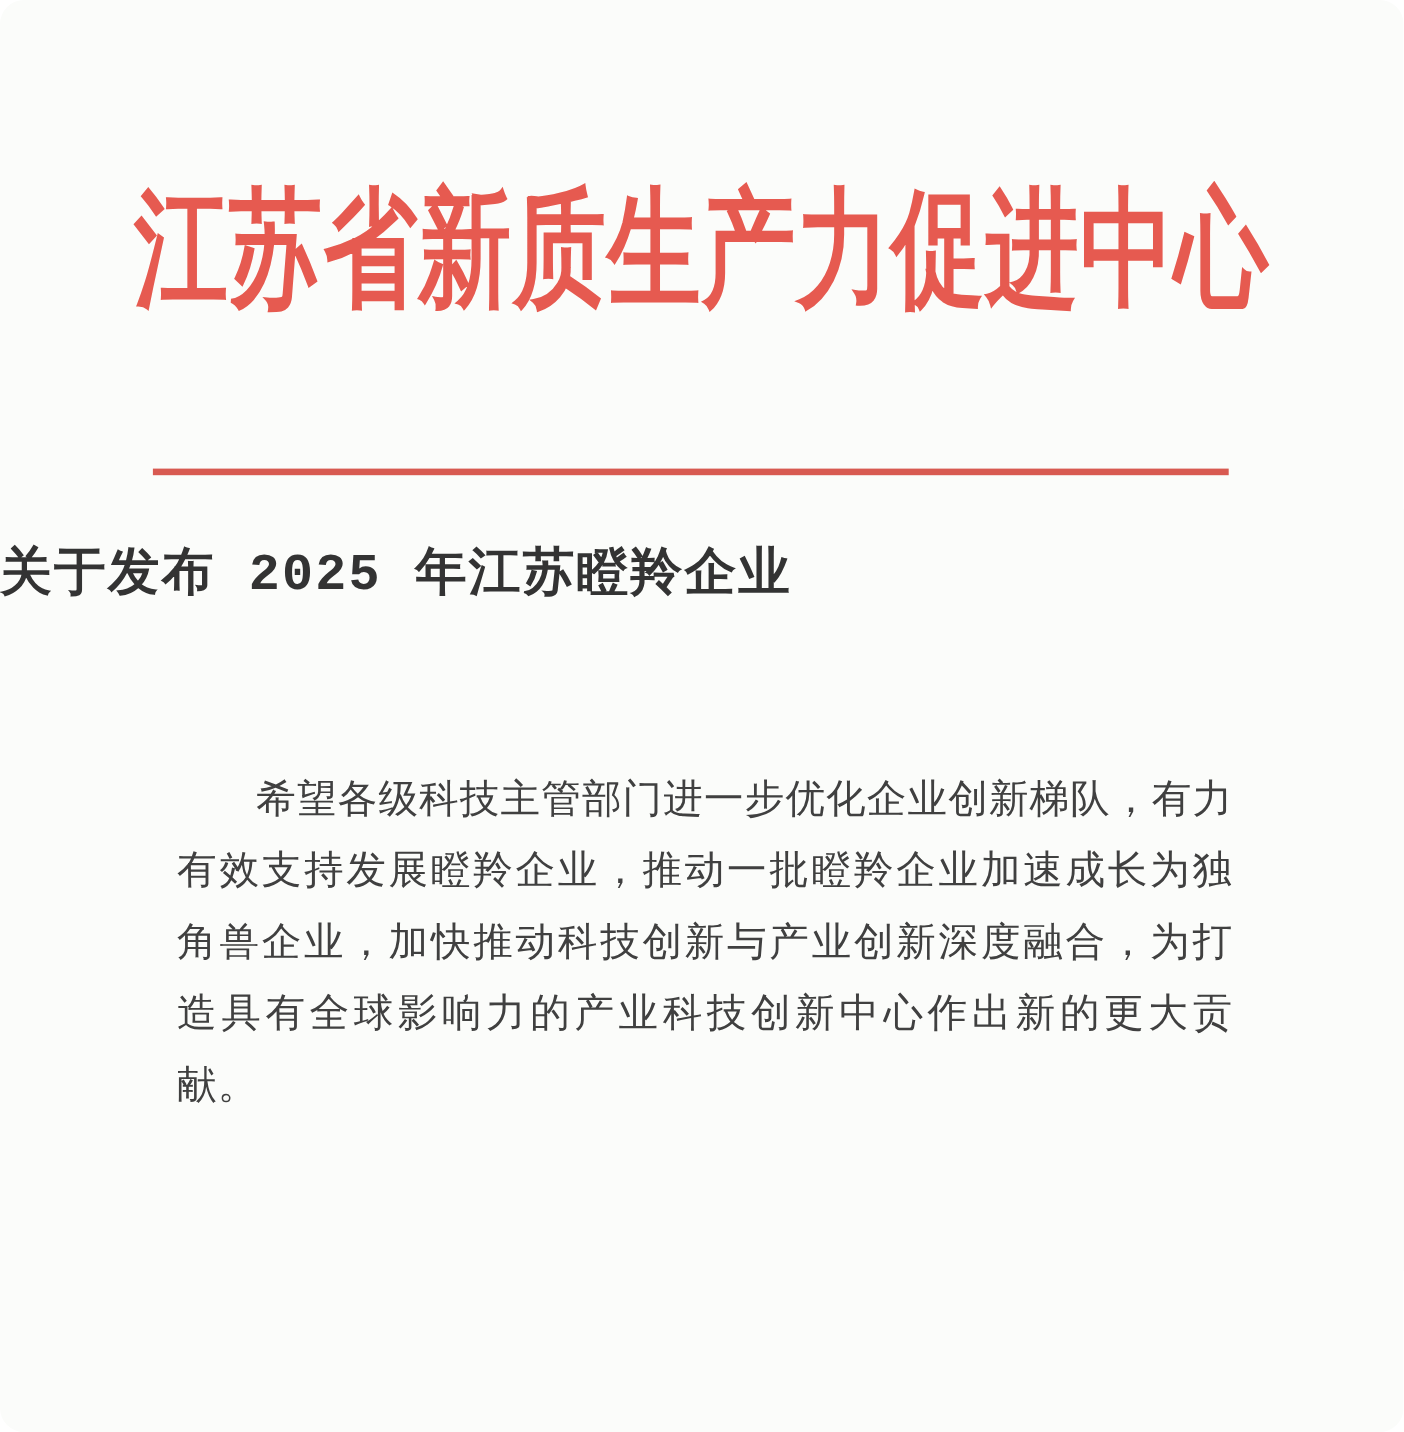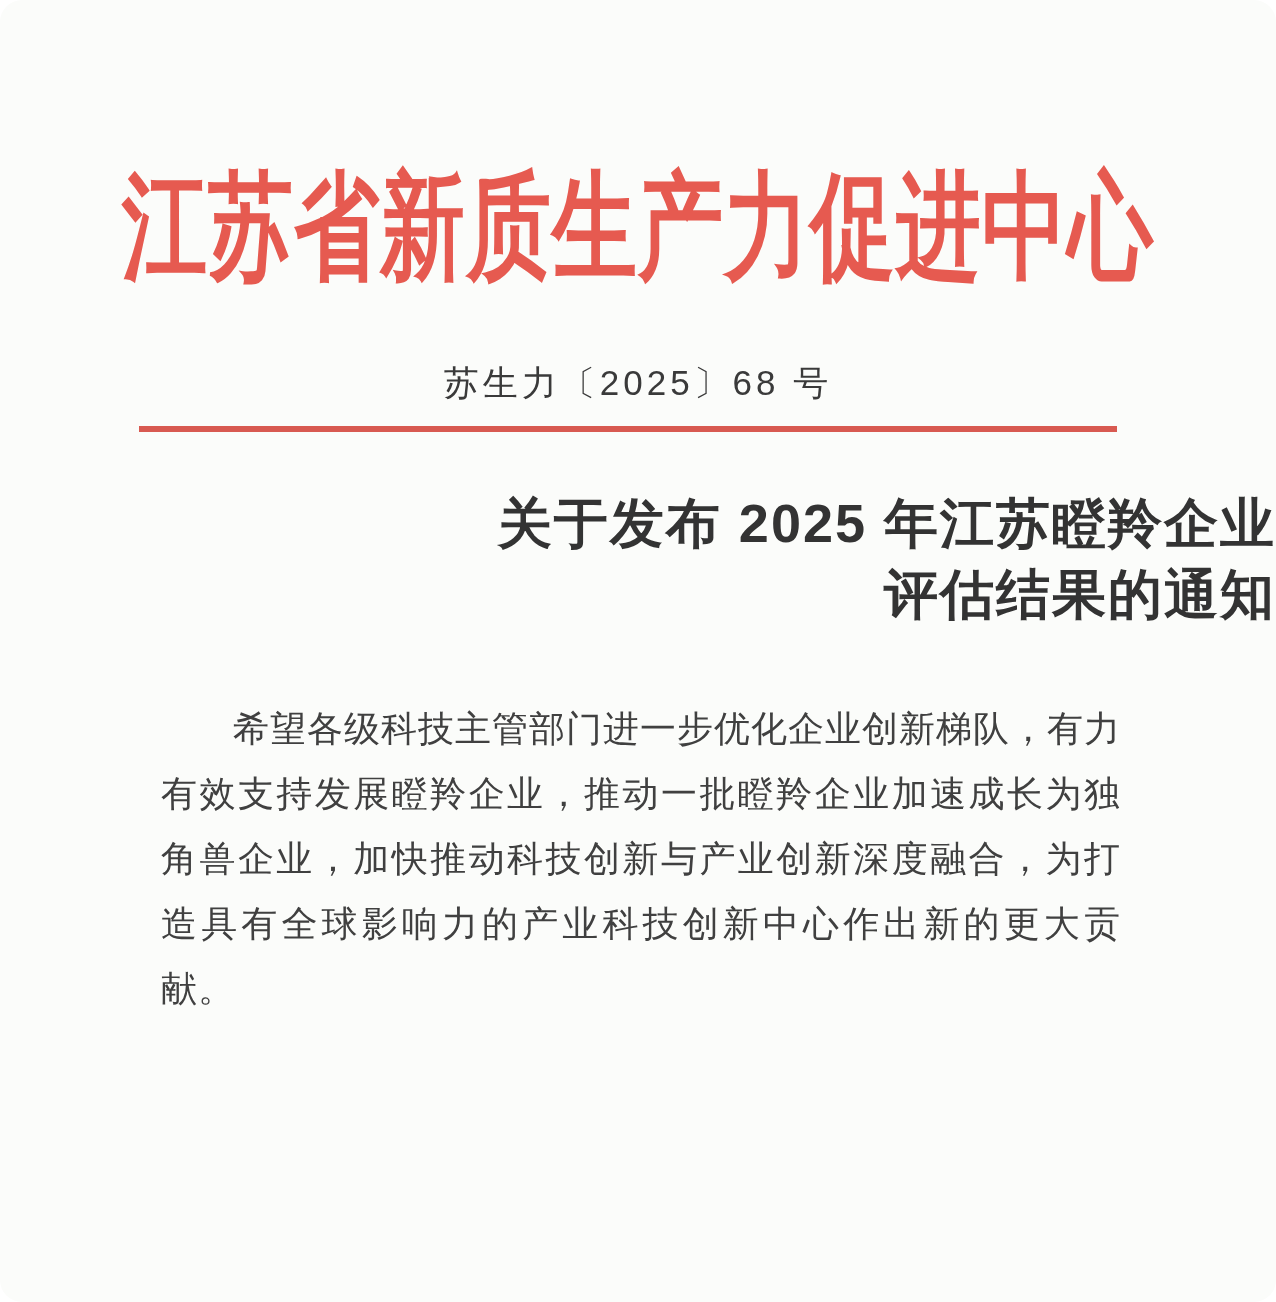--- a/index.html
+++ b/index.html
@@ -5,21 +5,21 @@
   html, body {
     margin: 0;
     padding: 0;
     background: #ffffff;
   }
   .page {
     position: relative;
     width: 1276px;
     height: 1302px;
     background: #fbfcfa;
-    font-family: Liberation Sans, sans-serif;
+    font-family: Liberation Mono, monospace;
     overflow: hidden;
     border-radius: 22px;
   }
   
   .org-name {
     position: absolute;
     top: 148px;
     left: 0;
     width: 100%;
     text-align: center;
@@ -50,22 +50,22 @@
     width: 978px;
     height: 6px;
     background: #d85a51;
   }
   
   .doc-title {
     position: absolute;
     top: 488px;
     left: 0;
     width: 100%;
-    text-align: right;
-    font-size: 54px;
+    text-align: left;
+    font-size: 47px;
     font-weight: bold;
     color: #333333;
     line-height: 71px;
     letter-spacing: 2px;
   }
   
   .body-text {
     position: absolute;
     top: 696px;
     left: 161px;
@@ -84,26 +84,24 @@
     text-indent: 0;
   }
 </style>
 </head>
 <body>
 
 <div class="page">
 
   <div class="org-name">江苏省新质生产力促进中心</div>
 
-  <div class="doc-number">苏生力〔2025〕68 号</div>
 
   <div class="divider"></div>
 
   <div class="doc-title">
     <div>关于发布 2025 年江苏瞪羚企业</div>
-    <div>评估结果的通知</div>
   </div>
 
   <div class="body-text">
     <p>希望各级科技主管部门进一步优化企业创新梯队，有力有效支持发展瞪羚企业，推动一批瞪羚企业加速成长为独角兽企业，加快推动科技创新与产业创新深度融合，为打造具有全球影响力的产业科技创新中心作出新的更大贡献。</p>
   </div>
 
 </div>
 
 </body></html>

